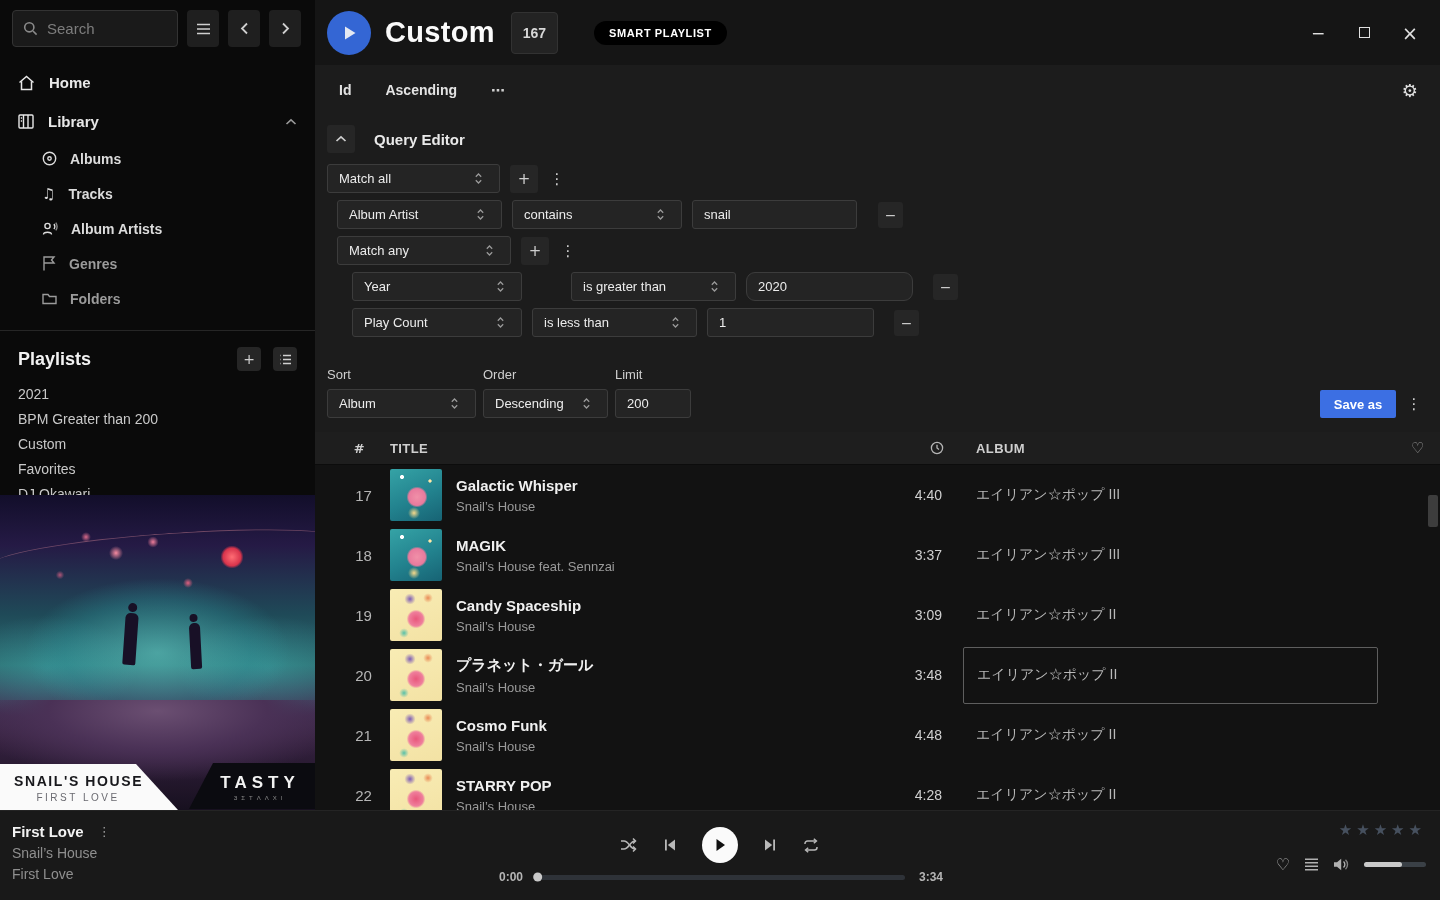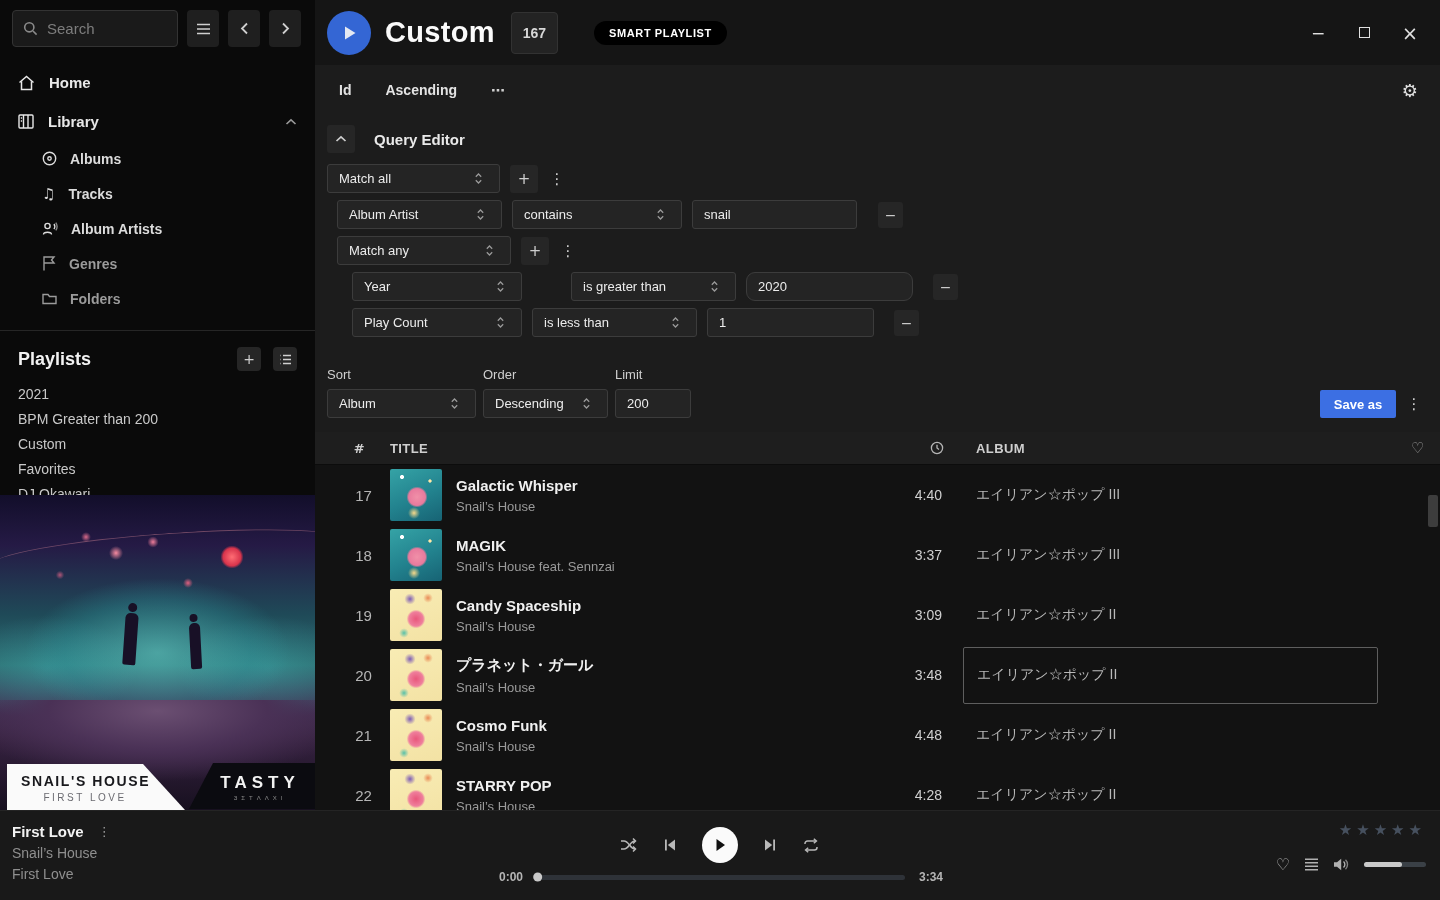--- a/index.html
+++ b/index.html
@@ -52,21 +52,21 @@
       background: radial-gradient(ellipse 200px 70px at 50% 10%, #6b4f72 0%, #4a3156 55%, rgba(0,0,0,0) 100%),
                   linear-gradient(180deg, rgba(0,0,0,0) 0%, #33203d 40%, #17101f 100%); }
   .fig { position:absolute; background:#181026; }
   .fig-a { left:124px; top:118px; width:13px; height:52px; border-radius:5px 5px 2px 2px; transform:rotate(4deg); }
   .fig-a::before { content:""; position:absolute; left:2px; top:-10px; width:9px; height:9px; border-radius:50%; background:#181026; }
   .fig-b { left:190px; top:128px; width:11px; height:46px; border-radius:5px 5px 2px 2px; transform:rotate(-3deg); }
   .fig-b::before { content:""; position:absolute; left:1px; top:-9px; width:8px; height:8px; border-radius:50%; background:#181026; }
   .string-line { position:absolute; left:-10px; top:38px; width:360px; height:40px;
       border-top:1px solid rgba(255,160,170,0.35); border-radius:50%; transform:rotate(-4deg); }
   .cover-banner { position:absolute; left:0; bottom:0; width:100%; height:46px; }
-  .banner-white { position:absolute; left:7px; bottom:0; width:178px; height:46px; background:#fafafa;
+  .banner-white { position:absolute; left:0; bottom:0; width:178px; height:46px; background:#fafafa;
       clip-path:polygon(0 0, 136px 0, 178px 46px, 0 46px);
       display:flex; flex-direction:column; justify-content:center; padding:2px 36px 0 14px; }
   .banner-artist { font-size:14px; font-weight:bold; color:#18181c; letter-spacing:1.6px; white-space:nowrap; }
   .banner-title  { font-size:10px; color:#6a6a70; letter-spacing:2.5px; margin-top:3px; text-align:center; white-space:nowrap; }
   .banner-black { position:absolute; right:0; bottom:0; width:126px; height:47px; background:#0b0b10;
       clip-path:polygon(24px 0, 126px 0, 126px 46px, 0 46px);
       display:flex; flex-direction:column; align-items:center; justify-content:center; padding-left:16px; }
   .brand { font-size:17px; color:#f2f2f2; letter-spacing:5px; font-weight:bold; white-space:nowrap; }
   .brand-sub { font-size:6px; color:#8a8a8a; letter-spacing:4px; margin-top:2px; white-space:nowrap; }
 

